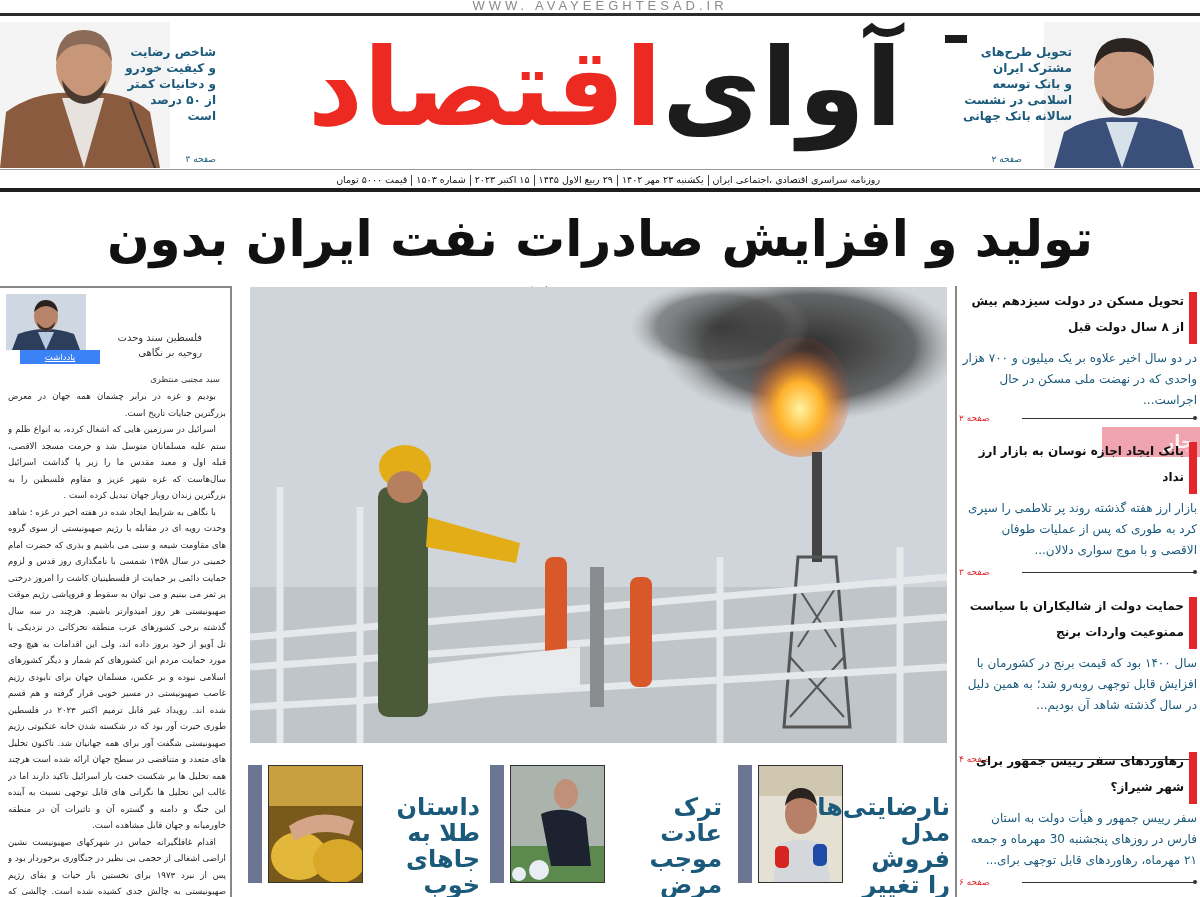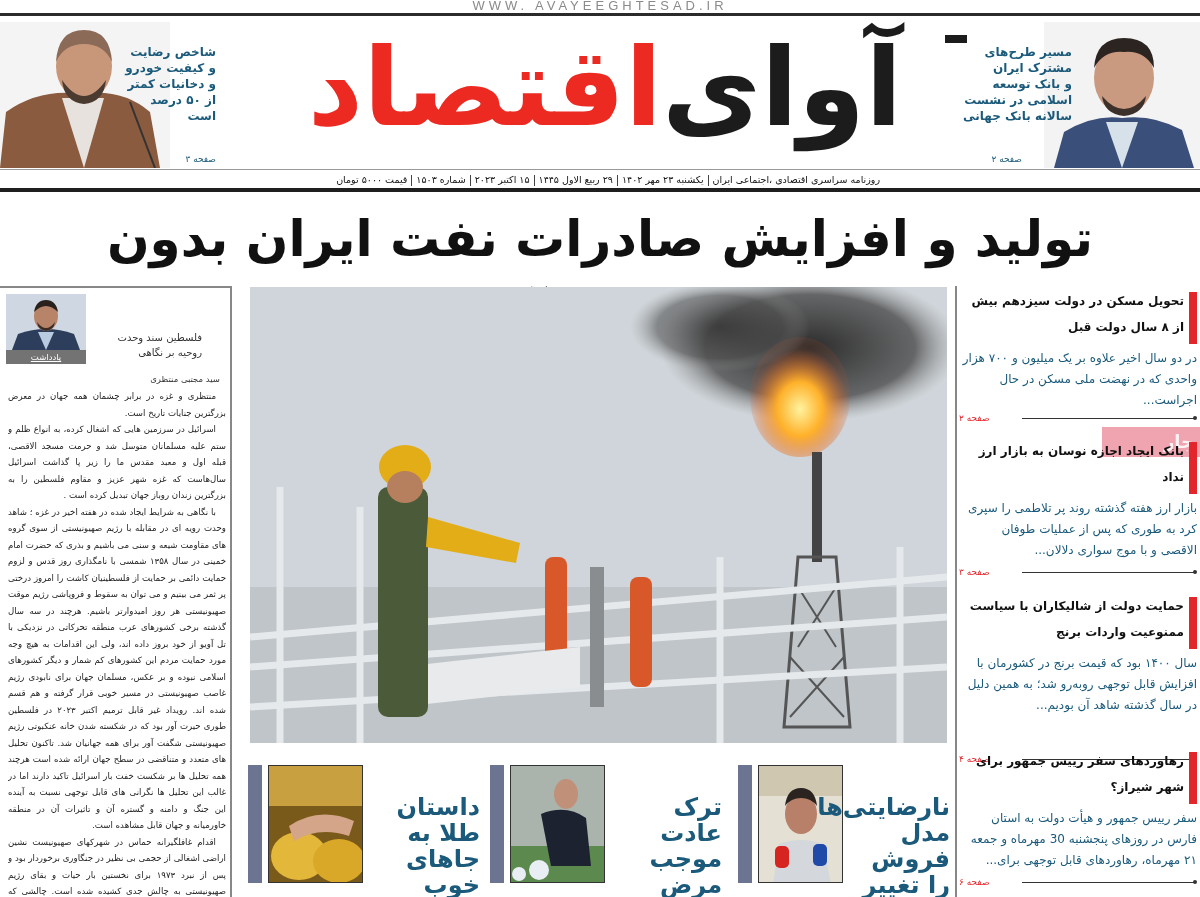--- a/index.html
+++ b/index.html
@@ -65,22 +65,22 @@
   
   .left-col {
     left: 0; top: 286px; width: 232px; height: 611px;
     border-right: 2px solid #888; border-top: 2px solid #888;
   }
   .op-photo {
     position: absolute; left: 6px; top: 6px; width: 80px; height: 56px;
     background: linear-gradient(180deg,#cfd8e2 0%,#b8c3cf 100%); overflow: hidden;
   }
   .op-label {
-    position: absolute; left: 6px; top: 62px; width: 80px; height: 14px;
-    background: #737373; color: #fff; font-size: 8.5px; line-height: 14px; text-align: center;
+    position: absolute; left: 20px; top: 62px; width: 80px; height: 14px;
+    background: #3b82f6; color: #fff; font-size: 8.5px; line-height: 14px; text-align: center;
     direction: rtl;
     text-decoration: underline;
   }
   .op-title {
     position: absolute; left: 92px; top: 42px; width: 110px;
     direction: rtl; text-align: right; font-size: 10px; line-height: 15px; color: #333;
   }
   .op-author {
     position: absolute; right: 10px; top: 86px; width: 200px;
     direction: rtl; text-align: right; font-size: 8.5px; color: #333;
@@ -149,21 +149,21 @@
     <svg class="person" viewBox="0 0 156 146" preserveAspectRatio="none">
       <rect width="156" height="146" fill="#f3f3f3"></rect>
       <path d="M10 146 L20 110 Q50 92 78 96 Q108 92 138 108 L150 146 Z" fill="#3a4f7a"></path>
       <path d="M62 100 L78 146 L94 100 Z" fill="#d7e1ea"></path>
       <ellipse cx="80" cy="56" rx="30" ry="36" fill="#c99a80"></ellipse>
       <path d="M50 46 Q52 16 80 16 Q110 16 110 46 Q100 28 80 30 Q60 28 50 46 Z" fill="#2b2420"></path>
       <path d="M58 74 Q80 100 102 74 Q100 92 80 94 Q60 92 58 74 Z" fill="#3b302a"></path>
     </svg>
   </div>
   <div class="side-text" style="right:128px;top:22px;width:110px;">
-    <div>مسیر طرح‌های</div>
+    <div>تحویل طرح‌های</div>
     <div>مشترک ایران</div>
     <div>و بانک توسعه</div>
     <div>اسلامی در نشست</div>
     <div>سالانه بانک جهانی</div>
   </div>
   <div class="side-page" style="right:178px;top:132px;">صفحه ۲</div>
 </div>
 
 <div class="abs logo">
   <span class="w1">آوای</span>
@@ -212,21 +212,21 @@
       <path d="M31 28 Q40 40 49 28 Q48 36 40 37 Q32 36 31 28 Z" fill="#3a2d26"></path>
     </svg>
   </div>
   <div class="op-label">یادداشت</div>
   <div class="op-title">
     <div>فلسطین سند وحدت</div>
     <div>روحیه بر نگاهی</div>
   </div>
   <div class="op-author">سید مجتبی منتظری</div>
   <div class="op-body">
-    <p>منتظری و غزه در برابر چشمان همه جهان در معرض بزرگترین جنایات تاریخ است.</p>
+    <p>بودیم و غزه در برابر چشمان همه جهان در معرض بزرگترین جنایات تاریخ است.</p>
     <p>اسرائیل در سرزمین هایی که اشغال کرده، به انواع ظلم و ستم علیه مسلمانان متوسل شد و حرمت مسجد الاقصی، قبله اول و معبد مقدس ما را زیر پا گذاشت اسرائیل سال‌هاست که غزه شهر عزیز و مقاوم فلسطین را به بزرگترین زندان روباز جهان تبدیل کرده است .</p>
     <p>با نگاهی به شرایط ایجاد شده در هفته اخیر در غزه ؛ شاهد وحدت رویه ای در مقابله با رژیم صهیونیستی از سوی گروه های مقاومت شیعه و سنی می باشیم و بذری که حضرت امام خمینی در سال ۱۳۵۸ شمسی با نامگذاری روز قدس و لزوم حمایت دائمی بر حمایت از فلسطینیان کاشت را امروز درختی پر ثمر می بینیم و می توان به سقوط و فروپاشی رژیم موقت صهیونیستی هر روز امیدوارتر باشیم. هرچند در سه سال گذشته برخی کشورهای عرب منطقه تحرکاتی در نزدیکی با تل آویو از خود بروز داده اند، ولی این اقدامات به هیچ وجه مورد حمایت مردم این کشورهای کم شمار و دیگر کشورهای اسلامی نبوده و بر عکس، مسلمان جهان برای نابودی رژیم غاصب صهیونیستی در مسیر خوبی قرار گرفته و هم قسم شده اند. رویداد غیر قابل ترمیم اکتبر ۲۰۲۳ در فلسطین طوری حیرت آور بود که در شکسته شدن خانه عنکبوتی رژیم صهیونیستی شگفت آور برای همه جهانیان شد. تاکنون تحلیل های متعدد و متناقضی در سطح جهان ارائه شده است هرچند همه تحلیل ها بر شکست خفت بار اسرائیل تاکید دارند اما در غالب این تحلیل ها نگرانی های قابل توجهی نسبت به آینده این جنگ و دامنه و گستره آن و تاثیرات آن در منطقه خاورمیانه و جهان قابل مشاهده است.</p>
     <p>اقدام غافلگیرانه حماس در شهرکهای صهیونیست نشین اراضی اشغالی از حجمی بی نظیر در جنگاوری برخوردار بود و پس از نبرد ۱۹۷۳ برای نخستین بار حیات و بقای رژیم صهیونیستی به چالش جدی کشیده شده است. چالشی که واکنش تل آویو نسبت به اقدام حماس را قابل</p>
   </div>
 </div>
 
 <div class="abs main-photo">
   <svg width="697" height="456" viewBox="0 0 697 456">
     <defs>
       <radialGradient id="smoke" cx="50%" cy="50%" r="50%">

